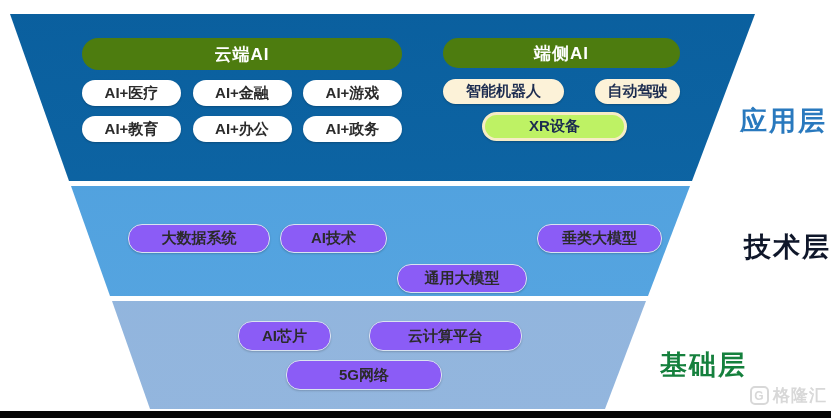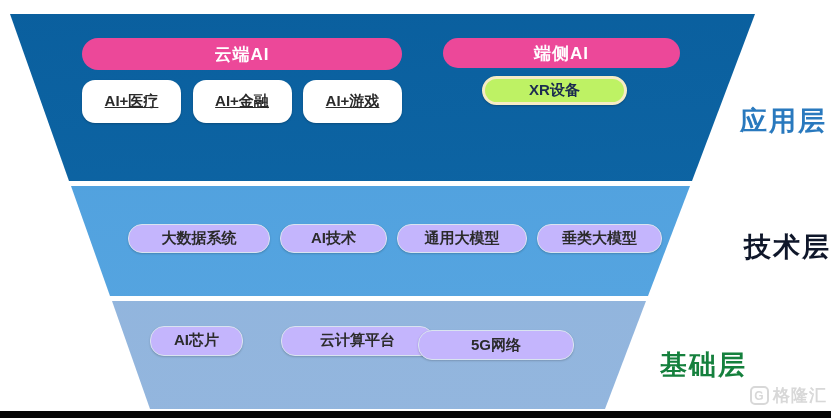--- a/index.html
+++ b/index.html
@@ -12,45 +12,44 @@
   .layer { position:absolute; inset:0; }
   .layer-app  { background:linear-gradient(178deg,#0a5f9e 0%,#1069a8 100%);
                 clip-path:polygon(10px 14px,755px 14px,692px 181px,69px 181px); }
   .layer-tech { background:linear-gradient(178deg,#4d9fdd 0%,#58a6e1 100%);
                 clip-path:polygon(71px 186px,690px 186px,648px 296px,110px 296px); }
   .layer-base { background:linear-gradient(178deg,#8fb3dc 0%,#93b6de 100%);
                 clip-path:polygon(112px 301px,646px 301px,605px 409px,150px 409px); }
 
   
   .hdr-pill {
-    background:#ec4899; color:#ffffff; border-radius:16px; height:32px;
+    background:#4d7c0f; color:#ffffff; border-radius:16px; height:32px;
     display:flex; align-items:center; justify-content:center;
     font-weight:bold; font-size:17px; letter-spacing:1px;
   }
   .white-pill {
-    background:#ffffff; border-radius:13px; height:43px;
+    background:#ffffff; border-radius:13px; height:26px;
     display:flex; align-items:center; justify-content:center;
     font-weight:bold; font-size:15px; color:#2b2b2b;
     box-shadow:0 1px 2px rgba(0,0,0,.22);
-    text-decoration:underline;
   }
   .cream-pill {
     background:#fcf2d8; border-radius:13px; height:25px;
     display:flex; align-items:center; justify-content:center;
     font-weight:bold; font-size:15px; color:#1c2c50;
     box-shadow:0 1px 2px rgba(0,0,0,.22);
   }
   .xr-pill {
     background:#bef264; border:3px solid #f6ecc5; border-radius:16px;
     height:23px; display:flex; align-items:center; justify-content:center;
     font-weight:bold; font-size:15px; color:#1c2c50;
     box-shadow:0 1px 2px rgba(0,0,0,.22);
   }
   .soft-pill {
-    background:#c4b5fd; border:1px solid #d9e4f0; border-radius:14px; height:27px;
+    background:#8b5cf6; border:1px solid #d9e4f0; border-radius:14px; height:27px;
     display:flex; align-items:center; justify-content:center;
     font-weight:bold; font-size:15px; color:#2b2b2b;
     box-shadow:0 1px 2px rgba(0,0,0,.18);
   }
 
   
   .cloud-group { position:absolute; left:82px; top:38px; width:320px; }
   .cloud-group .hdr-pill { margin-bottom:8px; }
   .pill-row { display:flex; justify-content:space-between; margin-top:10px; }
   .pill-row .white-pill { width:99px; }
@@ -60,26 +59,26 @@
   .edge-row { display:flex; justify-content:space-between; margin-top:11px; }
   .edge-row .cream-pill:nth-child(1) { width:121px; }
   .edge-row .cream-pill:nth-child(2) { width:85px; }
   .edge-group .xr-pill { width:139px; margin:8px 0 0 39px; }
 
   
   .tech-row { position:absolute; left:128px; top:224px; width:534px;
               display:flex; justify-content:space-between; }
   .tech-row .soft-pill:nth-child(1) { width:140px; }
   .tech-row .soft-pill:nth-child(2) { width:105px; }
-  .tech-row .soft-pill:nth-child(3) { width:128px; }
+  .tech-row .soft-pill:nth-child(3) { width:128px;margin-top:40px; }
   .tech-row .soft-pill:nth-child(4) { width:123px; }
 
   
   .base-group { position:absolute; left:150px; top:321px; width:460px;
-                display:flex; flex-direction:row; align-items:center; }
+                display:flex; flex-direction:column; align-items:center; }
   .base-row1 { display:flex; gap:38px; }
   .base-row1 .soft-pill { height:28px; }
   .base-row1 .soft-pill:nth-child(1) { width:91px; }
   .base-row1 .soft-pill:nth-child(2) { width:151px; }
   .base-row2 { margin-top:9px; transform:translateX(-16px); }
   .base-row2 .soft-pill { width:154px; height:28px; }
 
   
   .layer-label { position:absolute; font-weight:bold; font-size:27px; letter-spacing:2px; white-space:nowrap; }
   .label-app  { left:740px; top:103px; color:#2979be; }
@@ -105,24 +104,33 @@
   <div class="layer layer-tech"></div>
   <div class="layer layer-base"></div>
 
   <div class="cloud-group">
     <div class="hdr-pill">云端AI</div>
     <div class="pill-row">
       <div class="white-pill">AI+医疗</div>
       <div class="white-pill">AI+金融</div>
       <div class="white-pill">AI+游戏</div>
     </div>
+    <div class="pill-row">
+      <div class="white-pill">AI+教育</div>
+      <div class="white-pill">AI+办公</div>
+      <div class="white-pill">AI+政务</div>
+    </div>
   </div>
 
   <div class="edge-group">
     <div class="hdr-pill">端侧AI</div>
+    <div class="edge-row">
+      <div class="cream-pill">智能机器人</div>
+      <div class="cream-pill">自动驾驶</div>
+    </div>
     <div class="xr-pill">XR设备</div>
   </div>
 
   <div class="tech-row">
     <div class="soft-pill">大数据系统</div>
     <div class="soft-pill">AI技术</div>
     <div class="soft-pill">通用大模型</div>
     <div class="soft-pill">垂类大模型</div>
   </div>
 

